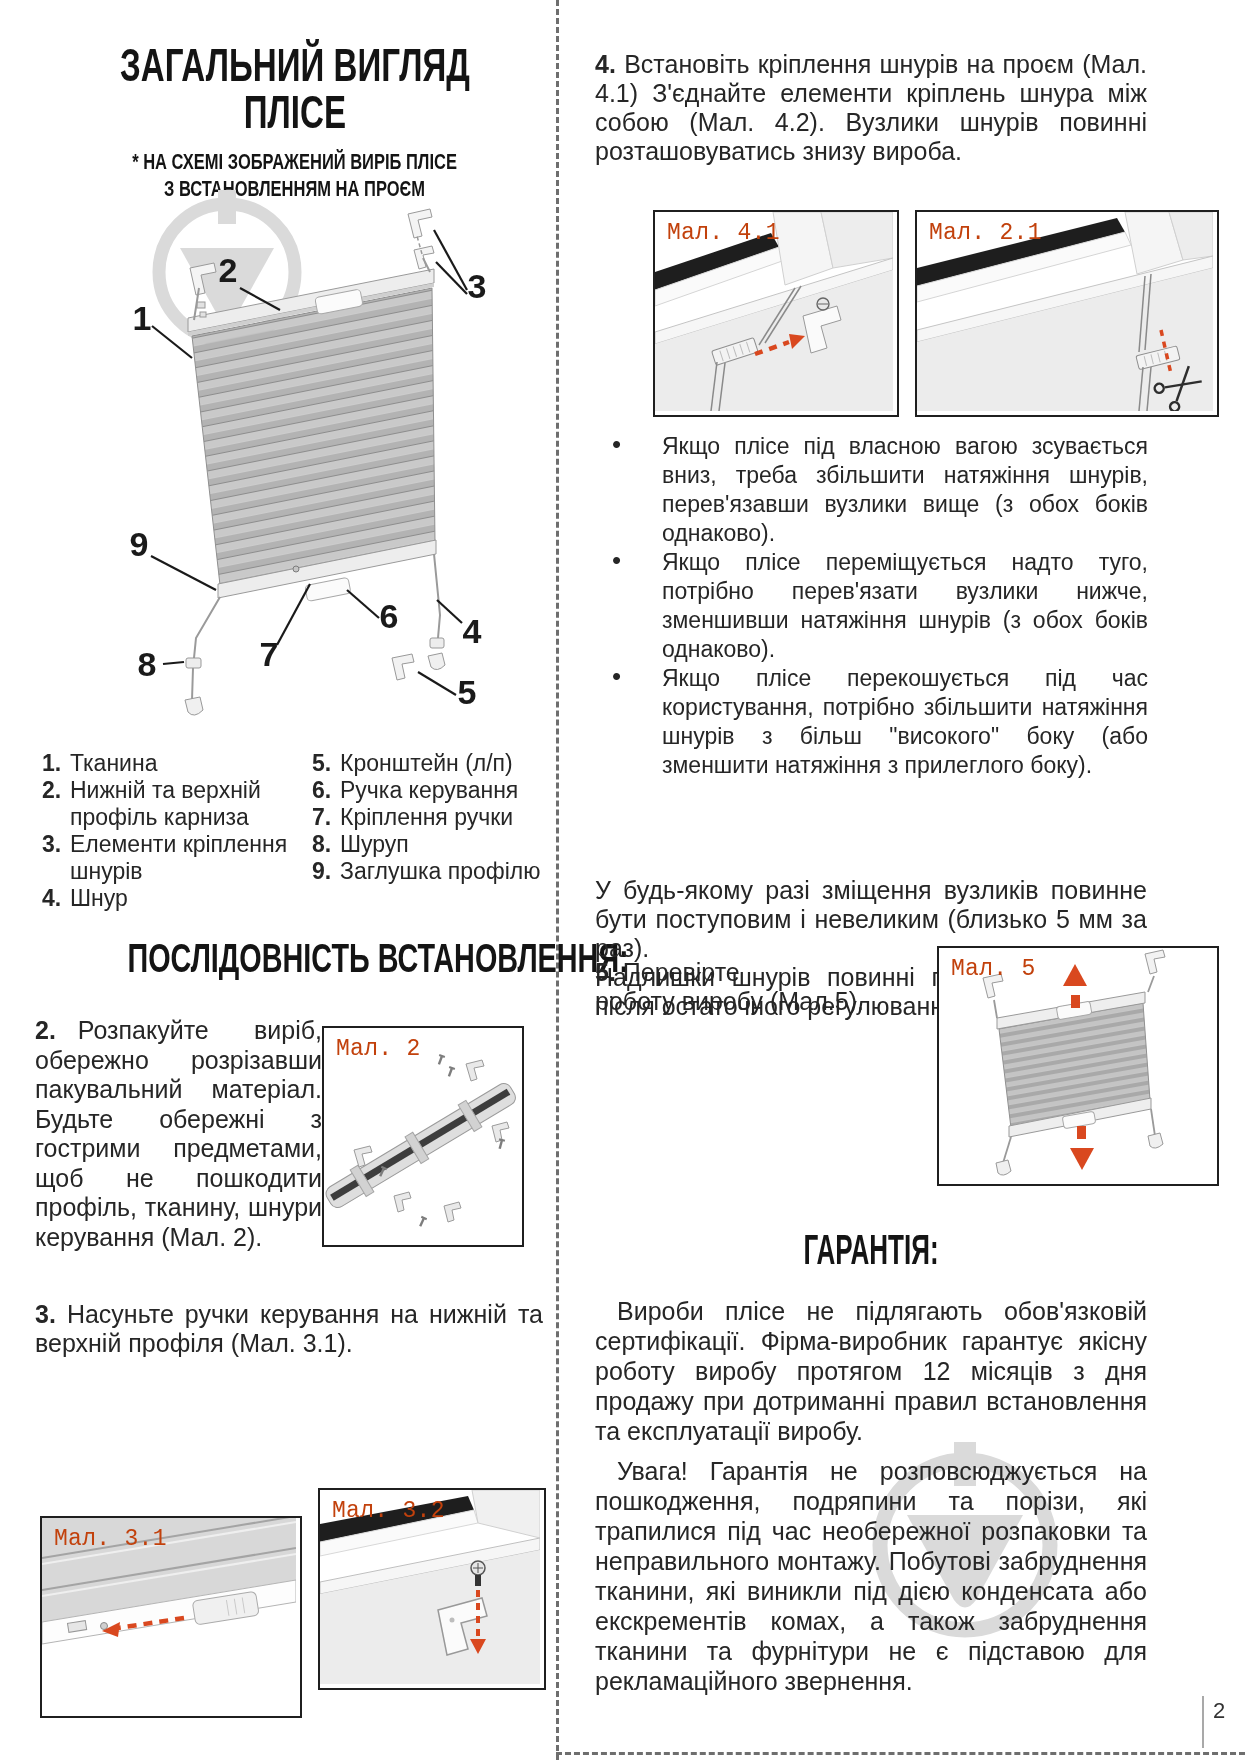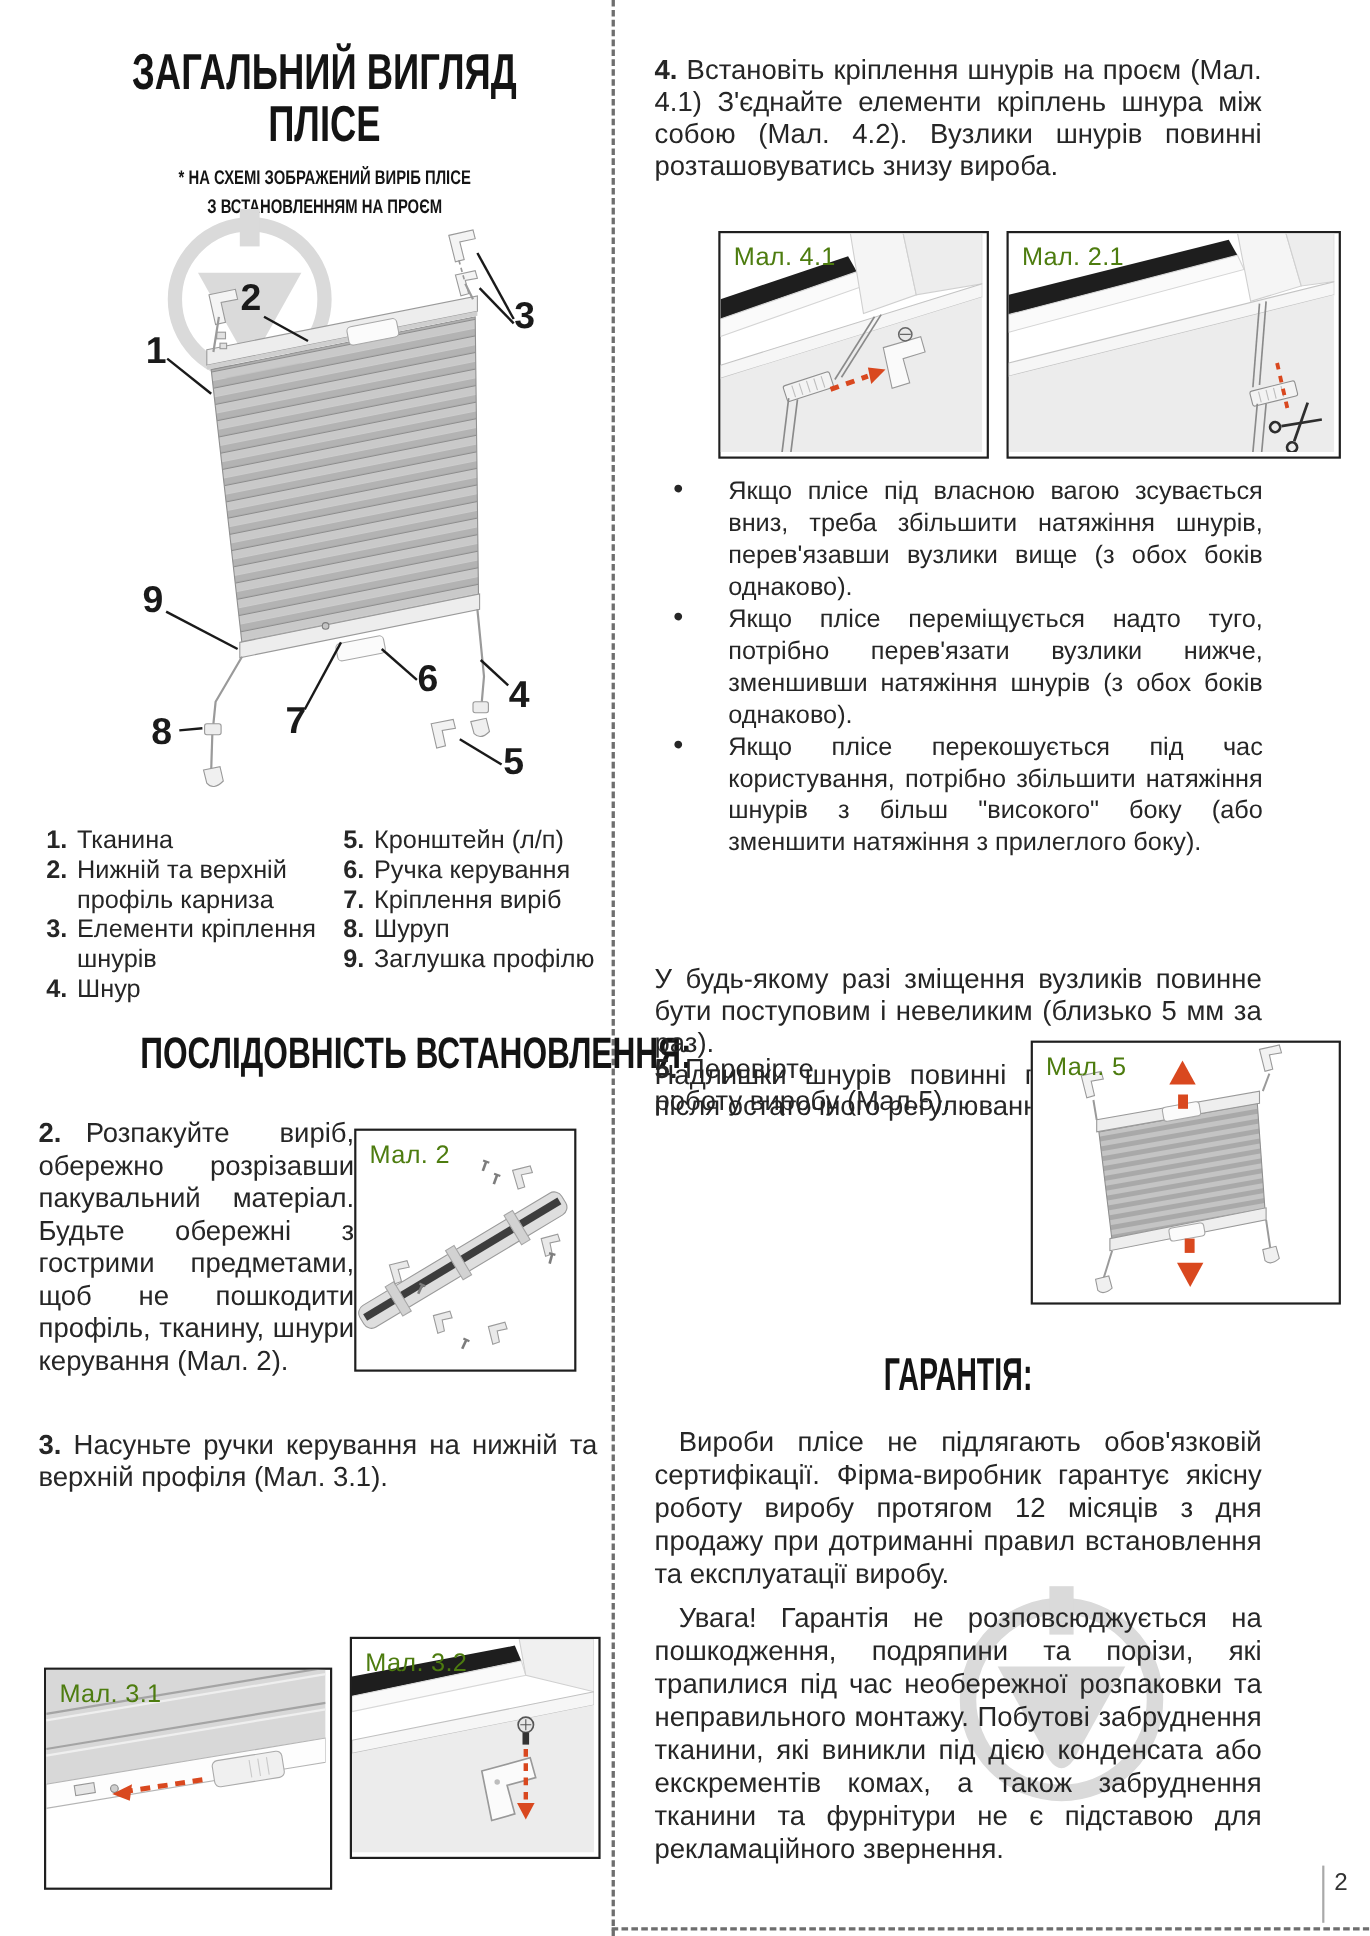--- a/index.html
+++ b/index.html
@@ -12,21 +12,21 @@
   .body-txt{font-size:25px;line-height:29px;}
   .hd{font-weight:700;color:#141414;text-align:center;white-space:nowrap;}
   .hd>span{display:inline-block;transform-origin:50% 50%;}
   .sqz72{transform:scaleX(0.72);}
   .sqz75{transform:scaleX(0.75);}
   .sqz62{transform:scaleX(0.62);}
   .divider-v{position:absolute;left:556px;top:0;height:1760px;width:0;border-left:3px dashed #6e6e6e;}
   .divider-h{position:absolute;left:556px;top:1752px;width:689px;border-top:3px dashed #6e6e6e;}
   .figbox{position:absolute;border:2px solid #1f1f1f;background:#fff;}
   .figbox svg{position:absolute;left:0;top:0;}
-  .figlab{position:absolute;top:8px;left:12px;font-size:23px;color:#4d7c0f;z-index:2;letter-spacing:.3px;}
+  .figlab{position:absolute;top:8px;left:12px;font-size:23px;color:#c2410c;z-index:2;letter-spacing:.3px;font-family:Liberation Mono, monospace;}
   ul.parts{list-style:none;margin:0;padding:0;font-size:23px;line-height:27px;}
   ul.parts li{position:relative;padding-left:28px;}
   ul.parts .num{position:absolute;left:0;font-weight:700;}
   ul.blist{list-style:none;margin:0;padding:0;font-size:23px;line-height:29px;}
   ul.blist li{position:relative;padding-left:64px;margin:0;}
   ul.blist .blt{position:absolute;left:14px;top:-2px;font-size:26px;}
   .pagenum-line{position:absolute;left:1202px;top:1696px;height:52px;width:0;border-left:2px solid #a9a9a9;}
   .pagenum{position:absolute;left:1213px;top:1698px;font-size:22px;color:#333;}
   .wm{position:absolute;z-index:0;}
   .z1{z-index:1;}
@@ -36,21 +36,21 @@
 
 <div class="page">
 
   <div class="divider-v"></div>
   <div class="divider-h"></div>
 
   <div class="abs hd" style="left:30px;top:42px;width:530px;font-size:46px;line-height:47px;">
     <span class="sqz72"><span>ЗАГАЛЬНИЙ ВИГЛЯД</span><br><span>ПЛІСЕ</span></span>
   </div>
 
-  <div class="abs hd" style="left:30px;top:148px;width:530px;font-size:18px;line-height:27px;">
+  <div class="abs hd" style="left:30px;top:148px;width:530px;font-size:22px;line-height:27px;">
     <span class="sqz75"><span>* НА СХЕМІ ЗОБРАЖЕНИЙ ВИРІБ ПЛІСЕ</span><br><span>З ВСТАНОВЛЕННЯМ НА ПРОЄМ</span></span>
   </div>
 
   <svg class="abs" style="left:30px;top:190px;" width="510" height="545" viewBox="0 0 510 545">
     <defs>
       <pattern id="pl1" patternUnits="userSpaceOnUse" width="600" height="14.8" patternTransform="rotate(-11.3)">
         <rect width="600" height="7.4" fill="#c9c9c9"></rect>
         <rect y="7.4" width="600" height="7.4" fill="#b3b3b3"></rect>
         <rect y="13.8" width="600" height="1" fill="#8d8d8d"></rect>
       </pattern>
@@ -127,21 +127,21 @@
 
   <ul class="parts abs" style="left:42px;top:750px;width:262px;">
     <li><span class="num">1.</span><span>Тканина</span></li>
     <li><span class="num">2.</span><span>Нижній та верхній профіль карниза</span></li>
     <li><span class="num">3.</span><span>Елементи кріплення шнурів</span></li>
     <li><span class="num">4.</span><span>Шнур</span></li>
   </ul>
   <ul class="parts abs" style="left:312px;top:750px;width:238px;">
     <li><span class="num">5.</span><span>Кронштейн (л/п)</span></li>
     <li><span class="num">6.</span><span>Ручка керування</span></li>
-    <li><span class="num">7.</span><span>Кріплення виріб</span></li>
+    <li><span class="num">7.</span><span>Кріплення ручки</span></li>
     <li><span class="num">8.</span><span>Шуруп</span></li>
     <li><span class="num">9.</span><span>Заглушка профілю</span></li>
   </ul>
 
   <div class="abs hd" style="left:30px;top:936px;width:530px;font-size:40px;">
     <span class="sqz72">ПОСЛІДОВНІСТЬ ВСТАНОВЛЕННЯ:</span>
   </div>
 
   <p class="abs jt body-txt" style="left:35px;top:1016px;width:287px;line-height:29.5px;">
     <span class="b" style="margin-right:22px;">2.</span><span>Розпакуйте виріб, обережно розрізавши пакувальний матеріал. Будьте обережні з гострими предметами, щоб не пошкодити профіль, тканину, шнури керування (Мал. 2).</span>

